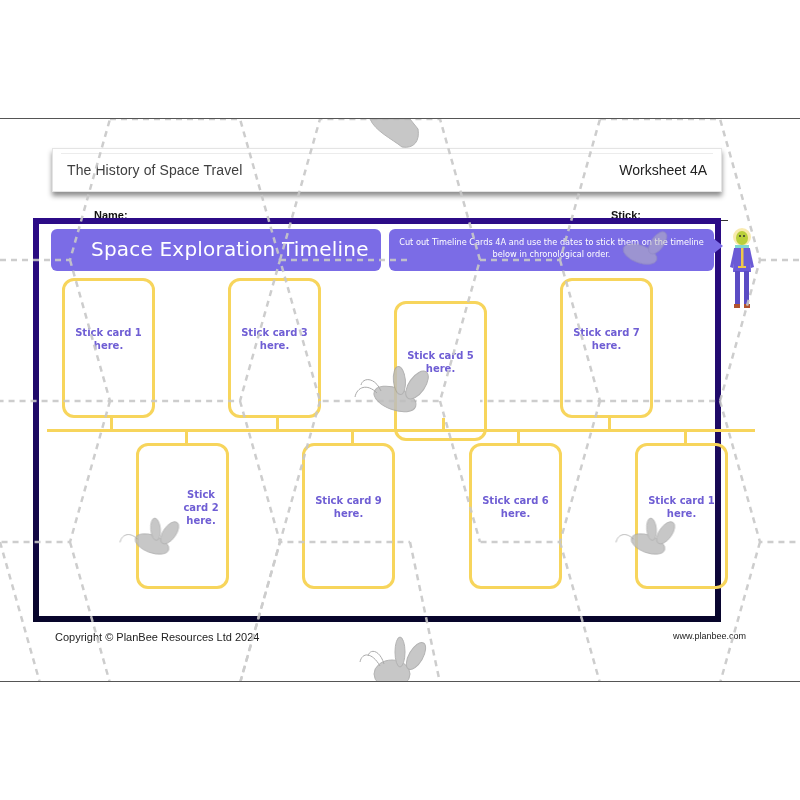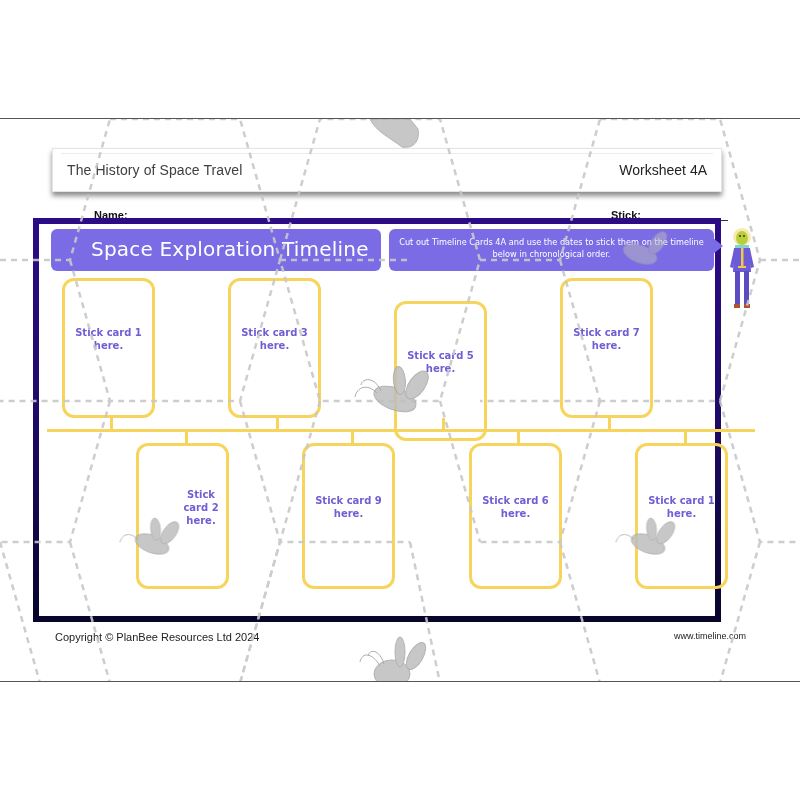--- a/index.html
+++ b/index.html
@@ -186,21 +186,21 @@
     </div>
     <div class="card" style="left:596px; top:219px; height:146px;">
       <div class="card-label">
         <div>Stick card 1</div>
           <div>here.</div>
       </div>
     </div>
   </div>
 
   <span class="footer-left">Copyright © PlanBee Resources Ltd 2024</span>
-  <span class="footer-right">www.timeline.com</span>
+  <span class="footer-right">www.planbee.com</span>
 
   <svg class="watermark" viewBox="0 0 800 564">
     <g stroke="#c8c8c8" stroke-width="2.5" stroke-dasharray="6 5" fill="none" opacity="0.9">
       <path d="M0 141 L70 141 L110 0 M70 141 L110 282 L0 282 M110 282 L70 423 L0 423 M70 423 L110 564"></path>
       <path d="M110 0 L240 0 L280 141 L240 282 L110 282 M280 141 L410 141 M240 282 L280 423 L240 564 M110 564 L240 564"></path>
       <path d="M280 141 L320 0 L440 0 L480 141 L440 282 L320 282 L280 141 M320 282 L280 423 L410 423 M440 282 L480 423"></path>
       <path d="M480 141 L560 141 L600 0 M560 141 L600 282 L480 282 M600 282 L560 423 L480 423 M560 423 L600 564 M410 423 L440 564"></path>
       <path d="M600 0 L720 0 L760 141 L720 282 L600 282 M760 141 L800 141 M720 282 L760 423 L800 423 M760 423 L720 564 L600 564"></path>
       <path d="M0 423 L40 564 M240 564 L280 423"></path>
     </g>

